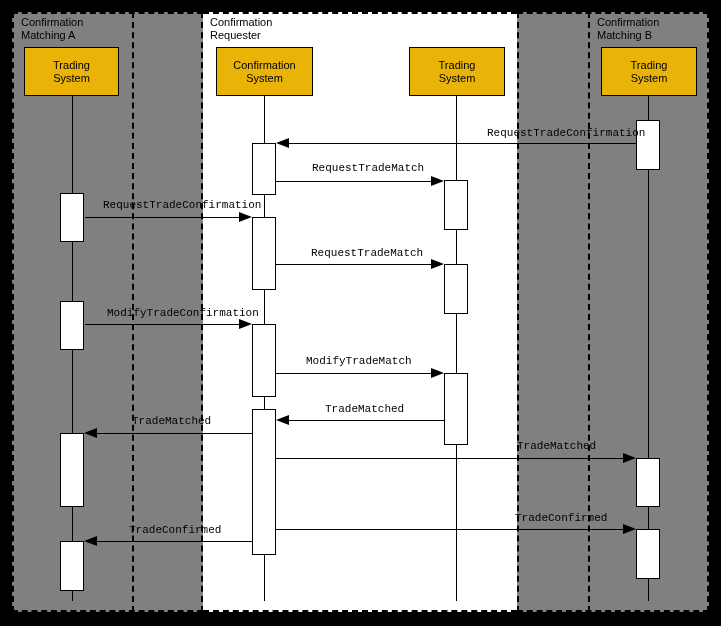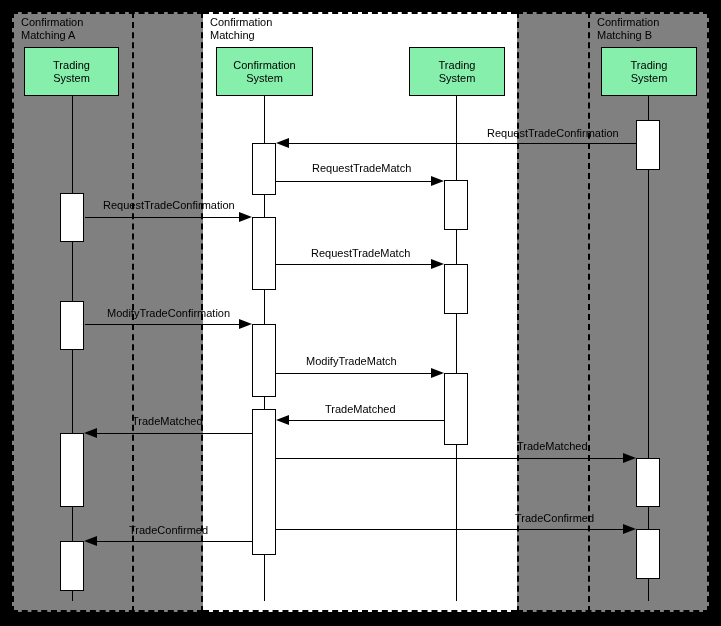--- a/index.html
+++ b/index.html
@@ -10,21 +10,21 @@
   }
   .region{position:absolute;top:12px;height:600px;box-sizing:border-box;}
   .region-a{left:12px;width:191px;background:#808080;border:2px dashed #000;}
   .region-mid{left:203px;width:314px;background:#FFFFFF;border-top:2px dashed #000;border-bottom:2px dashed #000;}
   .region-b{left:517px;width:192px;background:#808080;border:2px dashed #000;}
   .vline{position:absolute;top:12px;height:600px;width:0;border-left:2px dashed #000;}
   .vline-a{left:132px;}
   .vline-b{left:588px;}
   .rlabel{position:absolute;font-size:11px;line-height:13px;white-space:nowrap;}
   .sysbox{
-    position:absolute;top:47px;height:49px;background:#86efac;border:1px solid #000;
+    position:absolute;top:47px;height:49px;background:#eab308;border:1px solid #000;
     box-sizing:border-box;display:flex;flex-direction:column;align-items:center;justify-content:center;
     font-size:11px;line-height:13px;text-align:center;
   }
   .box-ta{left:24px;width:95px;}
   .box-cs{left:216px;width:97px;}
   .box-ms{left:409px;width:96px;}
   .box-tb{left:601px;width:96px;}
   .life{position:absolute;width:1px;background:#000;top:96px;height:505px;}
   .life-a{left:72px;}
   .life-cs{left:264px;}
@@ -33,41 +33,41 @@
   .act{position:absolute;width:22px;background:#FFFFFF;border:1px solid #000;}
   .act-a{left:60px;}
   .act-cs{left:252px;}
   .act-ms{left:444px;}
   .act-b{left:636px;}
   .msg{position:absolute;left:0;top:0;width:0;height:0;}
   .mline{position:absolute;height:1px;background:#000;}
   .mhead{position:absolute;width:0;height:0;border-top:5px solid transparent;border-bottom:5px solid transparent;}
   .mhead.right{border-left:13px solid #000;}
   .mhead.left{border-right:13px solid #000;}
-  .mlabel{position:absolute;font-size:11px;line-height:12px;white-space:nowrap;}
+  .mlabel{position:absolute;font-size:11px;line-height:12px;white-space:nowrap;font-family:Liberation Mono, monospace;}
 </style>
 </head>
 <body>
 
 <div class="canvas">
 
   <div class="region region-a"></div>
   <div class="region region-mid"></div>
   <div class="region region-b"></div>
 
   <div class="vline vline-a"></div>
   <div class="vline vline-b"></div>
 
   <div class="rlabel" style="left:21px;top:16px;">
     <div>Confirmation</div>
     <div>Matching A</div>
   </div>
   <div class="rlabel" style="left:210px;top:16px;">
     <div>Confirmation</div>
-    <div>Matching</div>
+    <div>Requester</div>
   </div>
   <div class="rlabel" style="left:597px;top:16px;">
     <div>Confirmation</div>
     <div>Matching B</div>
   </div>
 
   <div class="life life-a"></div>
   <div class="life life-cs"></div>
   <div class="life life-ms"></div>
   <div class="life life-b"></div>

